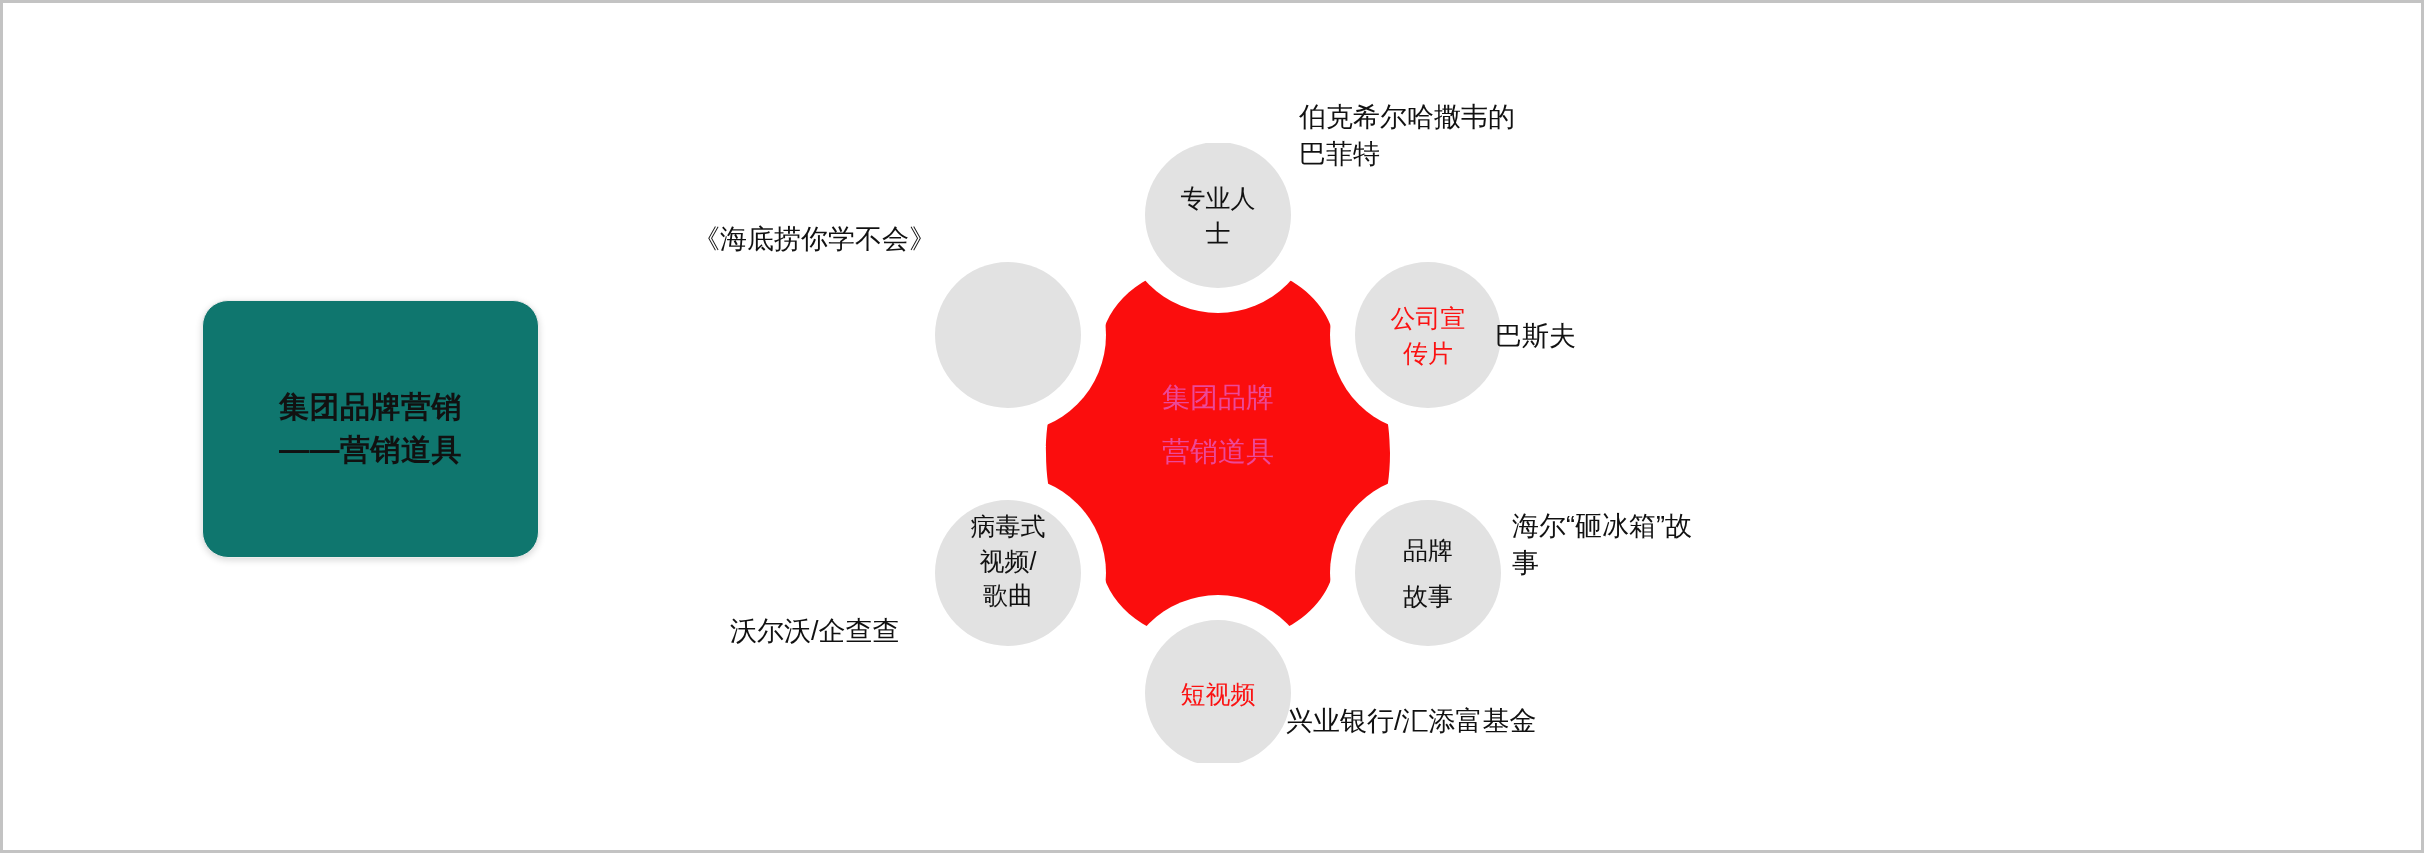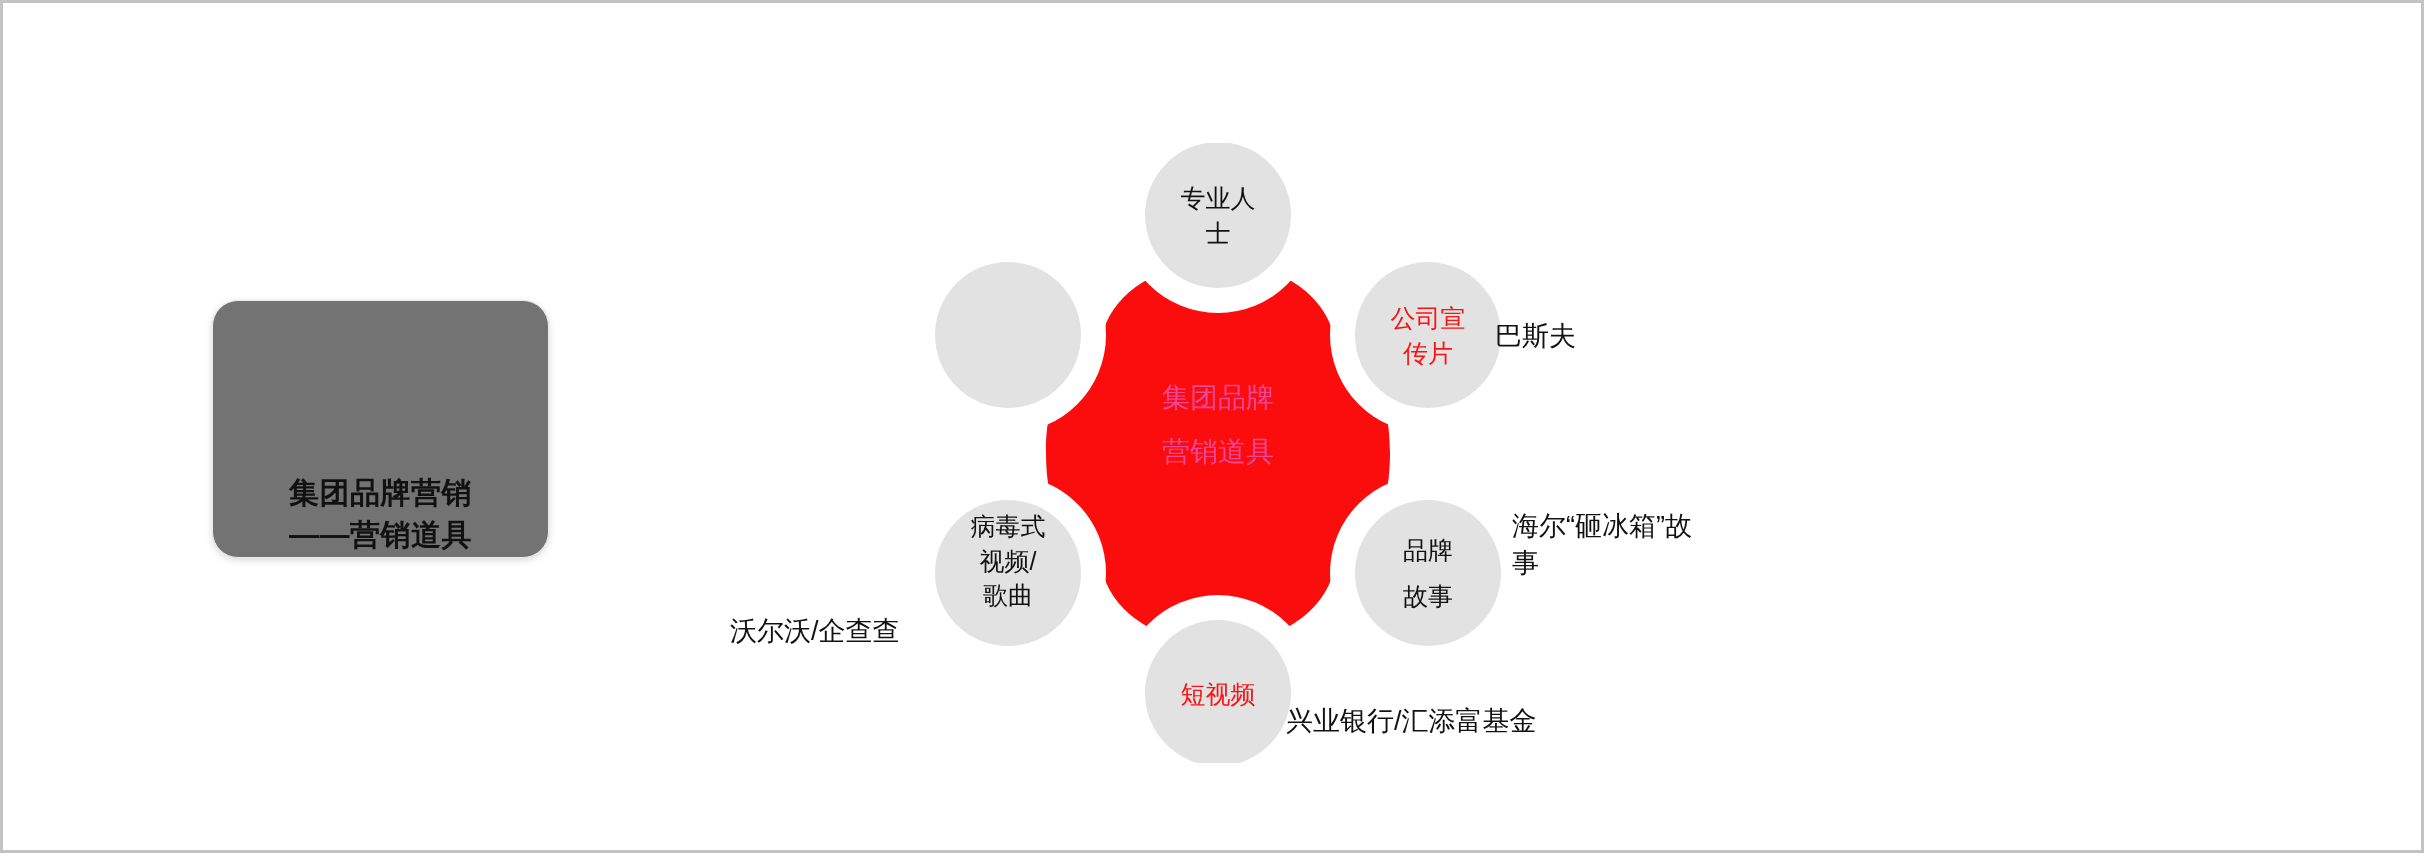--- a/index.html
+++ b/index.html
@@ -14,30 +14,30 @@
     width: 2424px;
     height: 853px;
     background: #ffffff;
     border: 3px solid #c3c3c3;
     overflow: hidden;
   }
 
   
   #title-card {
     position: absolute;
-    left: 209px;
+    left: 199px;
     top: 297px;
     width: 337px;
     height: 258px;
-    background: #737373;
+    background: #0f766e;
     border: 1px solid #ececec;
     border-radius: 26px;
     box-shadow: 0 2px 7px rgba(0,0,0,0.16);
     display: flex;
-    align-items: flex-end;
+    align-items: center;
     justify-content: center;
   }
   #title-card .title-text {
     font-size: 30px;
     font-weight: bold;
     color: #111111;
     line-height: 1.42;
     text-align: center;
     letter-spacing: 0.5px;
     white-space: pre-line;
@@ -150,24 +150,27 @@
 故事</div>
 
     <div class="node-label red" style="left:210px; top:534px;">短视频</div>
 
     <div class="node-label" style="left:0px; top:366px;">病毒式
 视频/
 歌曲</div>
 
   </div>
 
+  <div class="annotation" style="left:1296px; top:96px;">伯克希尔哈撒韦的
+巴菲特</div>
 
   <div class="annotation" style="left:1492px; top:276px;margin-top:39px;">巴斯夫</div>
 
   <div class="annotation" style="left:1509px; top:505px;">海尔“砸冰箱”故
 事</div>
 
   <div class="annotation" style="left:1283px; top:700px;">兴业银行/汇添富基金</div>
 
   <div class="annotation" style="left:727px; top:610px;">沃尔沃/企查查</div>
 
+  <div class="annotation" style="left:690px; top:218px;">《海底捞你学不会》</div>
 
 </div>
 
 </body></html>

